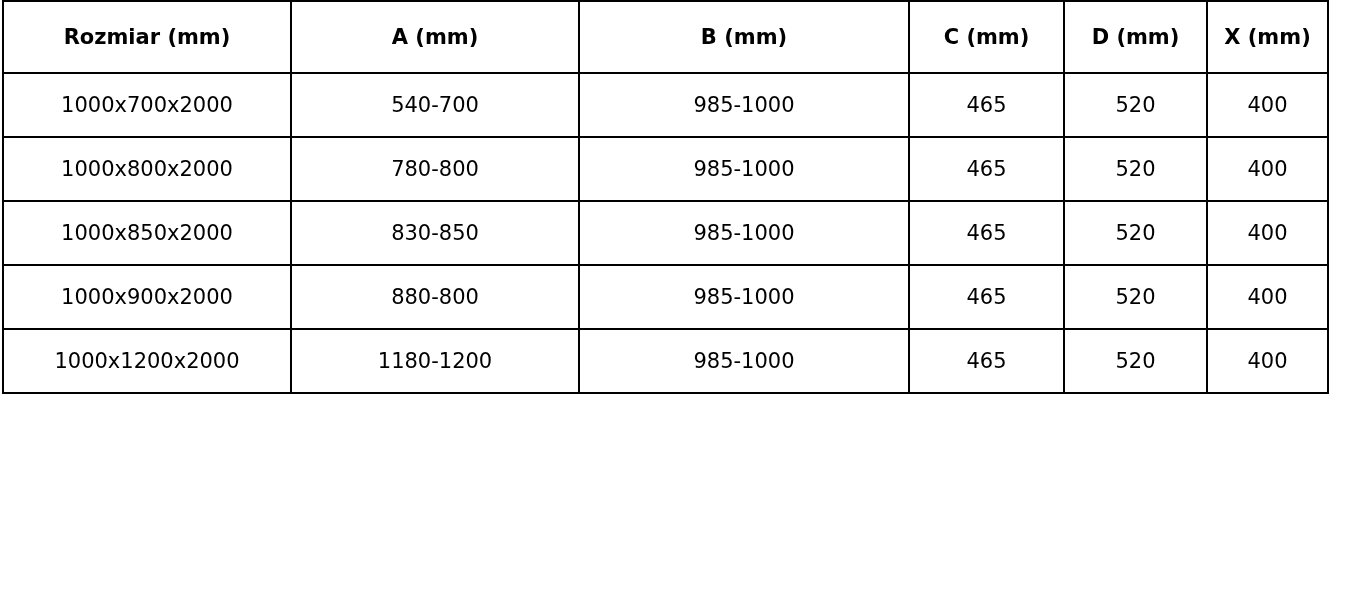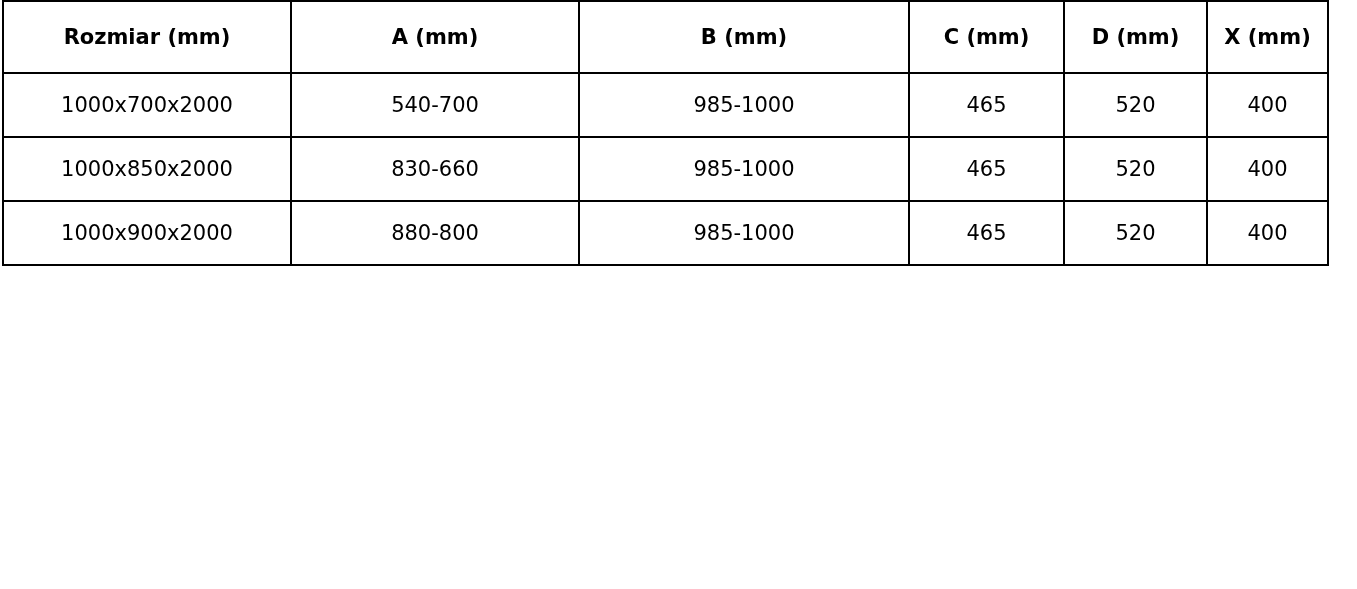--- a/index.html
+++ b/index.html
@@ -78,30 +78,46 @@
     <tbody>
       <tr>
         <td>1000x700x2000</td>
         <td>540-700</td>
         <td>985-1000</td>
         <td>465</td>
         <td>520</td>
         <td>400</td>
       </tr>
       <tr>
+        <td>1000x800x2000</td>
+        <td>780-800</td>
+        <td>985-1000</td>
+        <td>465</td>
+        <td>520</td>
+        <td>400</td>
+      </tr>
+      <tr>
         <td>1000x850x2000</td>
-        <td>830-660</td>
+        <td>830-850</td>
         <td>985-1000</td>
         <td>465</td>
         <td>520</td>
         <td>400</td>
       </tr>
       <tr>
         <td>1000x900x2000</td>
         <td>880-800</td>
         <td>985-1000</td>
         <td>465</td>
         <td>520</td>
         <td>400</td>
       </tr>
+      <tr>
+        <td>1000x1200x2000</td>
+        <td>1180-1200</td>
+        <td>985-1000</td>
+        <td>465</td>
+        <td>520</td>
+        <td>400</td>
+      </tr>
     </tbody>
   </table>
 </div>
 
 </body></html>

